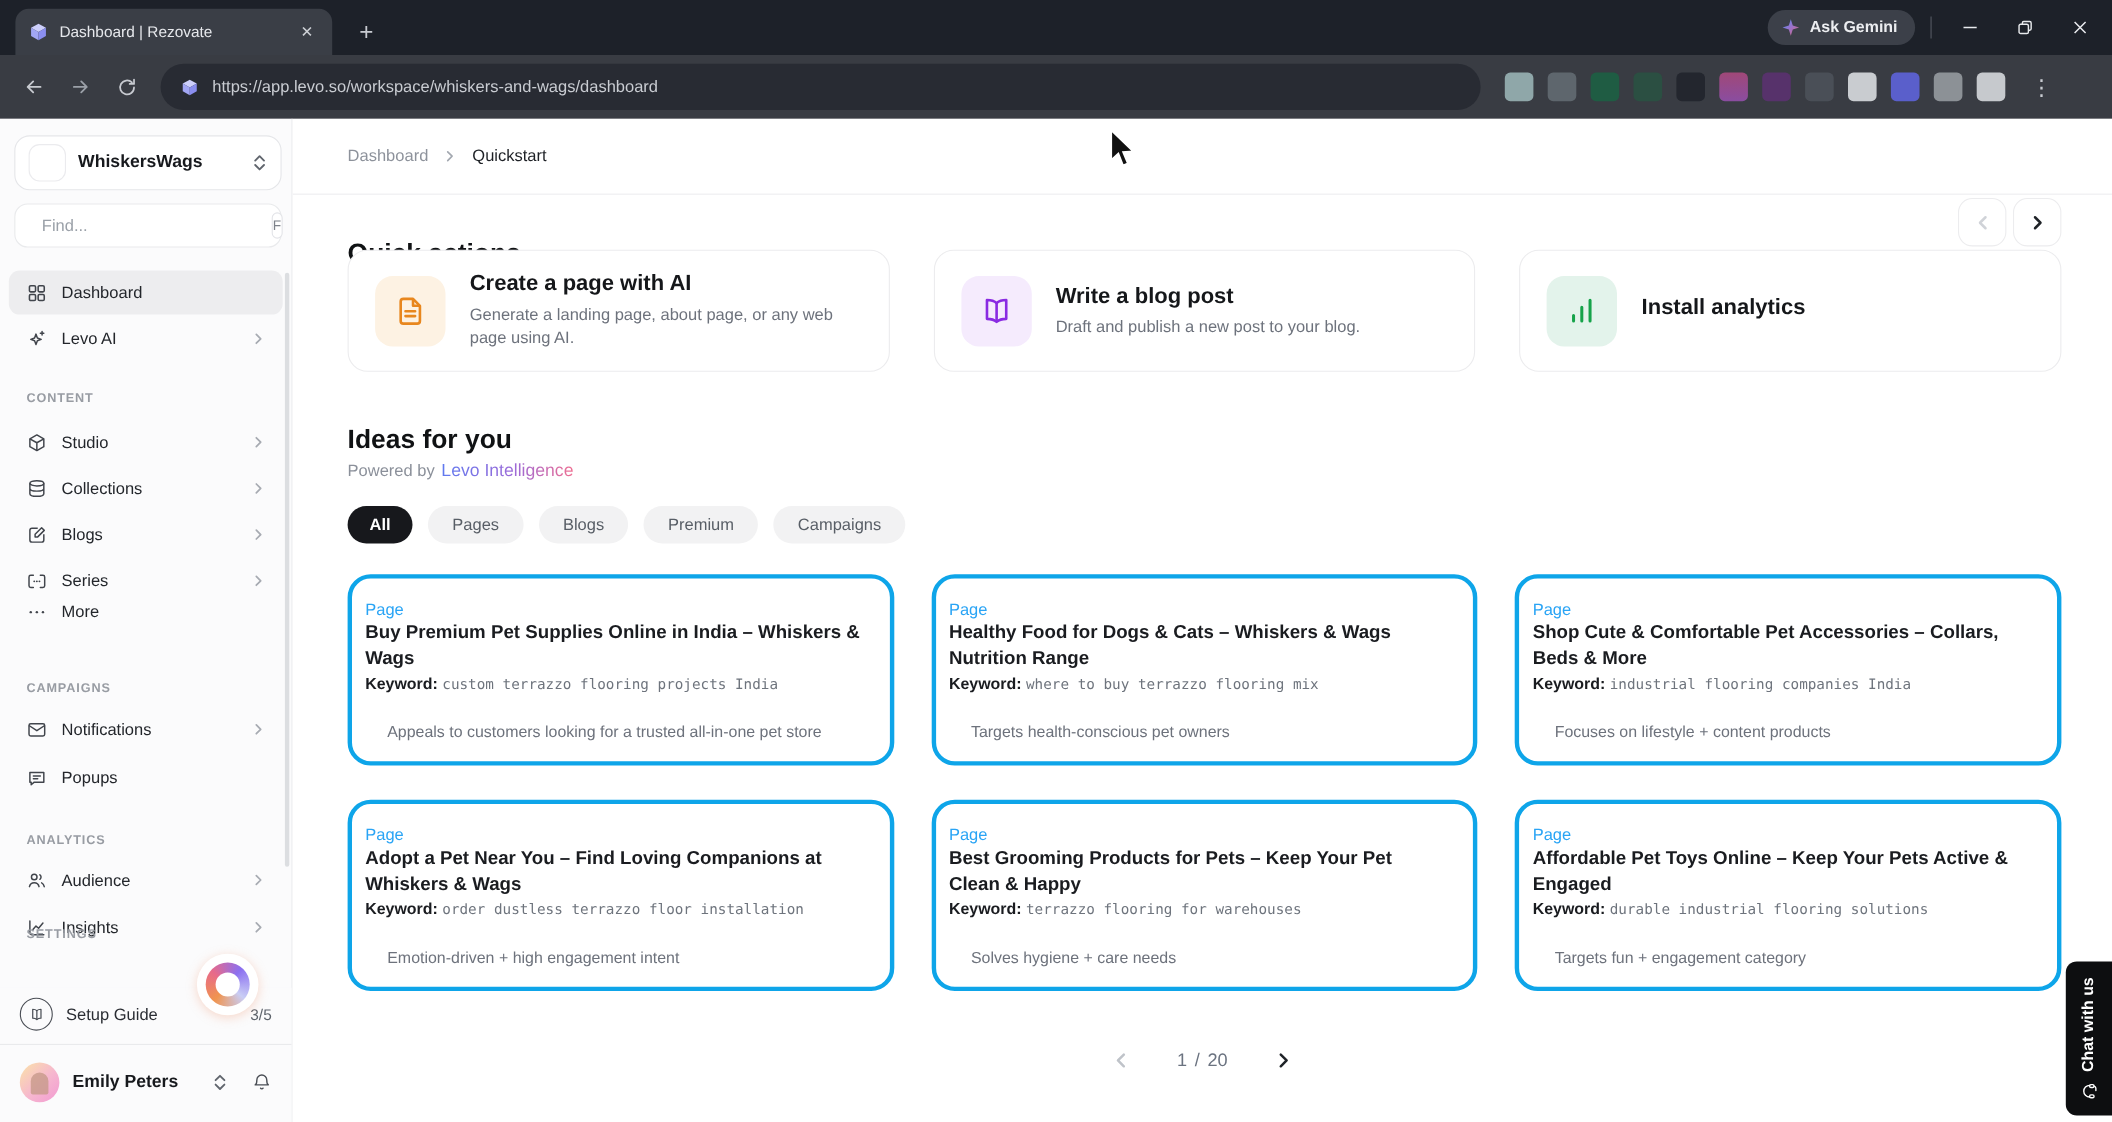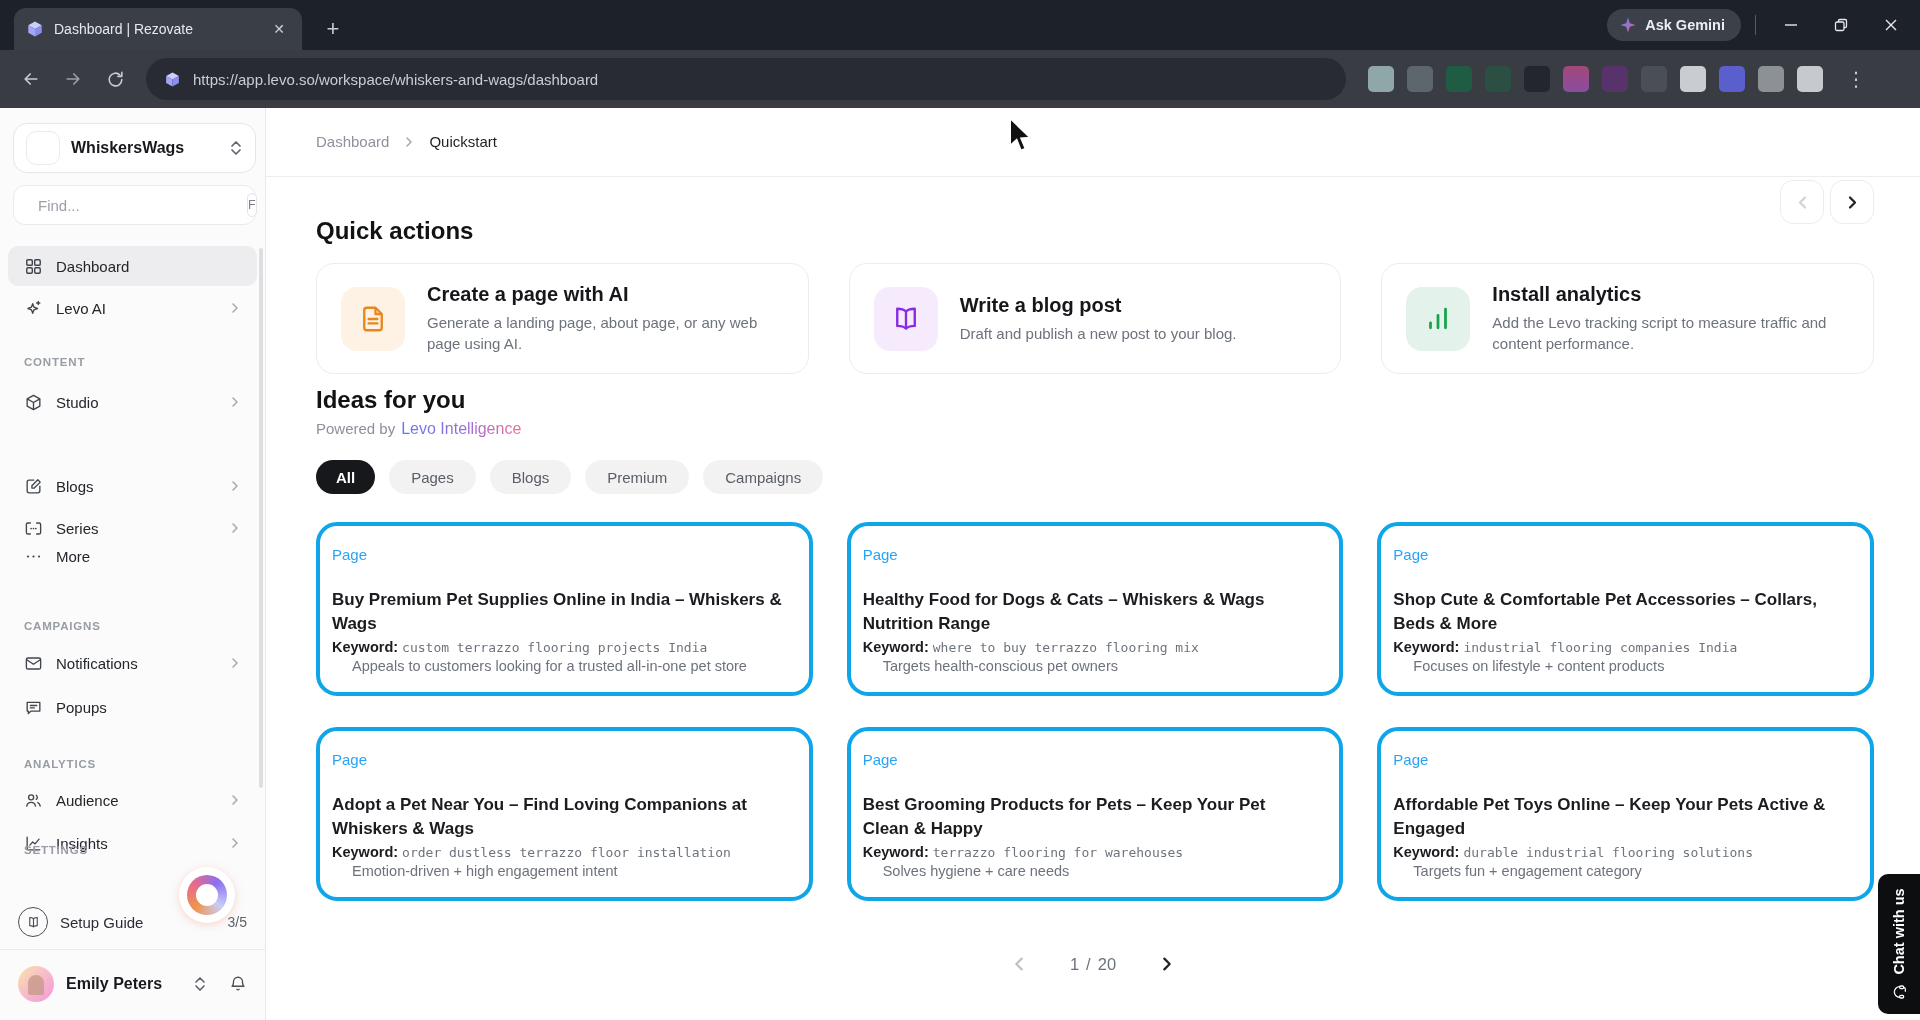--- a/index.html
+++ b/index.html
@@ -86,40 +86,40 @@
 
   .qa-title { position:absolute; top:73px; left:50px; font-size:24px; font-weight:700; color:#101214;margin-top:36px; }
   .carousel { position:absolute; top:72px; right:46px; display:flex; gap:6px; }
   .car-btn { width:44px; height:44px; border:1px solid #ececee; border-radius:13px; background:#fff;
              display:flex; align-items:center; justify-content:center; }
   .car-btn.disabled { color:#d0d3d8; }
   .car-btn.enabled { color:#1f2328; }
 
   .qa-cards { position:absolute; top:119px; left:50px; right:46px; display:flex; gap:40px; }
   .qa-card { flex:1; height:111px; background:#fff; border:1px solid #ececee; border-radius:18px;
-             display:flex; align-items:center; gap:22px; padding:0 24px;margin-top:36px; }
+             display:flex; align-items:center; gap:22px; padding:0 24px; }
   .qa-icon { width:64px; height:64px; border-radius:16px; flex:none; display:flex; align-items:center; justify-content:center; }
   .qa-card-title { font-size:20px; font-weight:700; color:#15171a; margin-bottom:6px; }
   .qa-card-desc { font-size:15px; color:#6d727c; line-height:1.4; max-width:345px; }
 
   .ideas-title { position:absolute; top:278px; left:50px; font-size:24px; font-weight:700; color:#101214; }
   .powered { position:absolute; top:312px; left:50px; font-size:15px; color:#8b909a; }
   .brand-grad { font-size:16px; font-weight:500; margin-left:6px;
                 background:linear-gradient(90deg,#5f7af0 0%,#9c6ad8 55%,#ee6e92 100%);
                 -webkit-background-clip:text; background-clip:text; color:transparent; }
   .chips { position:absolute; top:352px; left:50px; display:flex; gap:14px; }
   .chip { height:34px; border-radius:17px; background:#f2f2f3; color:#585e66; font-size:15px;
           display:flex; align-items:center; padding:0 22px; }
   .chip.active { background:#17181c; color:#fff; font-weight:700; padding:0 20px; }
 
   .idea-grid { position:absolute; top:414px; left:50px; right:46px; display:grid;
                grid-template-columns:repeat(3,1fr); grid-auto-rows:174px; gap:31px 34px; }
   .idea-card { position:relative; background:#fff; border:4px solid #0ea5e9; border-radius:21px; padding:20px 12px; }
   .idea-type { font-size:15px; font-weight:500; color:#29a4f5; }
-  .idea-title { font-size:17px; font-weight:700; color:#1a1c20; line-height:1.42; margin-top:25px; max-width:452px; }
+  .idea-title { font-size:17px; font-weight:700; color:#1a1c20; line-height:1.42; margin-top:0; max-width:452px; }
   .idea-kw { margin-top:3px; font-size:14.5px; }
   .kw-label { font-weight:700; color:#1a1c20; }
   .kw-value { font-family:"DejaVu Sans Mono", monospace; font-size:13px; color:#6e747d; margin-left:4px; }
   .idea-desc { position:absolute; left:32px; bottom:18px; font-size:14.5px; color:#6d727c; }
 
   .pagination { position:absolute; top:836px; left:0; right:0; height:40px; display:flex; align-items:center;
                 justify-content:center; gap:36px; }
   .pg-btn { width:30px; height:30px; display:flex; align-items:center; justify-content:center; }
   .pg-prev { color:#bfc3c9; }
   .pg-next { color:#1f2328; }
@@ -275,20 +275,30 @@
     <div class="nav-item" style="top:274px">
       <svg class="nav-ic" width="19" height="19" viewBox="0 0 24 24" fill="none" stroke="currentColor" stroke-width="1.7" stroke-linejoin="round">
           <path d="M12 3l8 4.5v9L12 21l-8-4.5v-9z"></path>
           <path d="M12 12l8-4.5M12 12L4 7.5M12 12v9"></path>
         </svg>
       <span class="lbl">Studio</span>
       <svg class="nav-chev" width="12" height="12" viewBox="0 0 12 12" fill="none" stroke="currentColor" stroke-width="1.6" stroke-linecap="round" stroke-linejoin="round">
           <path d="M4 2l4 4-4 4"></path>
         </svg>
     </div>
+    <div class="nav-item" style="top:316px">
+      <svg class="nav-ic" width="19" height="19" viewBox="0 0 24 24" fill="none" stroke="currentColor" stroke-width="1.7">
+          <ellipse cx="12" cy="5.5" rx="8" ry="3"></ellipse>
+          <path d="M4 5.5v6c0 1.7 3.6 3 8 3s8-1.3 8-3v-6M4 11.5v6c0 1.7 3.6 3 8 3s8-1.3 8-3v-6"></path>
+        </svg>
+      <span class="lbl">Collections</span>
+      <svg class="nav-chev" width="12" height="12" viewBox="0 0 12 12" fill="none" stroke="currentColor" stroke-width="1.6" stroke-linecap="round" stroke-linejoin="round">
+          <path d="M4 2l4 4-4 4"></path>
+        </svg>
+    </div>
     <div class="nav-item" style="top:358px">
       <svg class="nav-ic" width="19" height="19" viewBox="0 0 24 24" fill="none" stroke="currentColor" stroke-width="1.7" stroke-linejoin="round">
           <path d="M13 4H6.5A2.5 2.5 0 0 0 4 6.5v11A2.5 2.5 0 0 0 6.5 20h11a2.5 2.5 0 0 0 2.5-2.5V11"></path>
           <path d="M17.5 3.5l3 3L13 14h-3v-3z"></path>
         </svg>
       <span class="lbl">Blogs</span>
       <svg class="nav-chev" width="12" height="12" viewBox="0 0 12 12" fill="none" stroke="currentColor" stroke-width="1.6" stroke-linecap="round" stroke-linejoin="round">
           <path d="M4 2l4 4-4 4"></path>
         </svg>
     </div>
@@ -440,21 +450,20 @@
         </div>
       </div>
       <div class="qa-card">
         <div class="qa-icon" style="background:#e3f3eb">
           <svg width="30" height="30" viewBox="0 0 24 24" fill="none" stroke="#16a34a" stroke-width="2.2" stroke-linecap="round">
               <path d="M6 19v-4M12 19V9M18 19V4"></path>
             </svg>
         </div>
         <div>
           <div class="qa-card-title">Install analytics</div>
-          <div class="qa-card-desc">Add the Levo tracking script to measure traffic and content performance.</div>
         </div>
       </div>
     </div>
 
     <div class="ideas-title">Ideas for you</div>
     <div class="powered">
       <span>Powered by</span><span class="brand-grad">Levo Intelligence</span>
     </div>
 
     <div class="chips">

